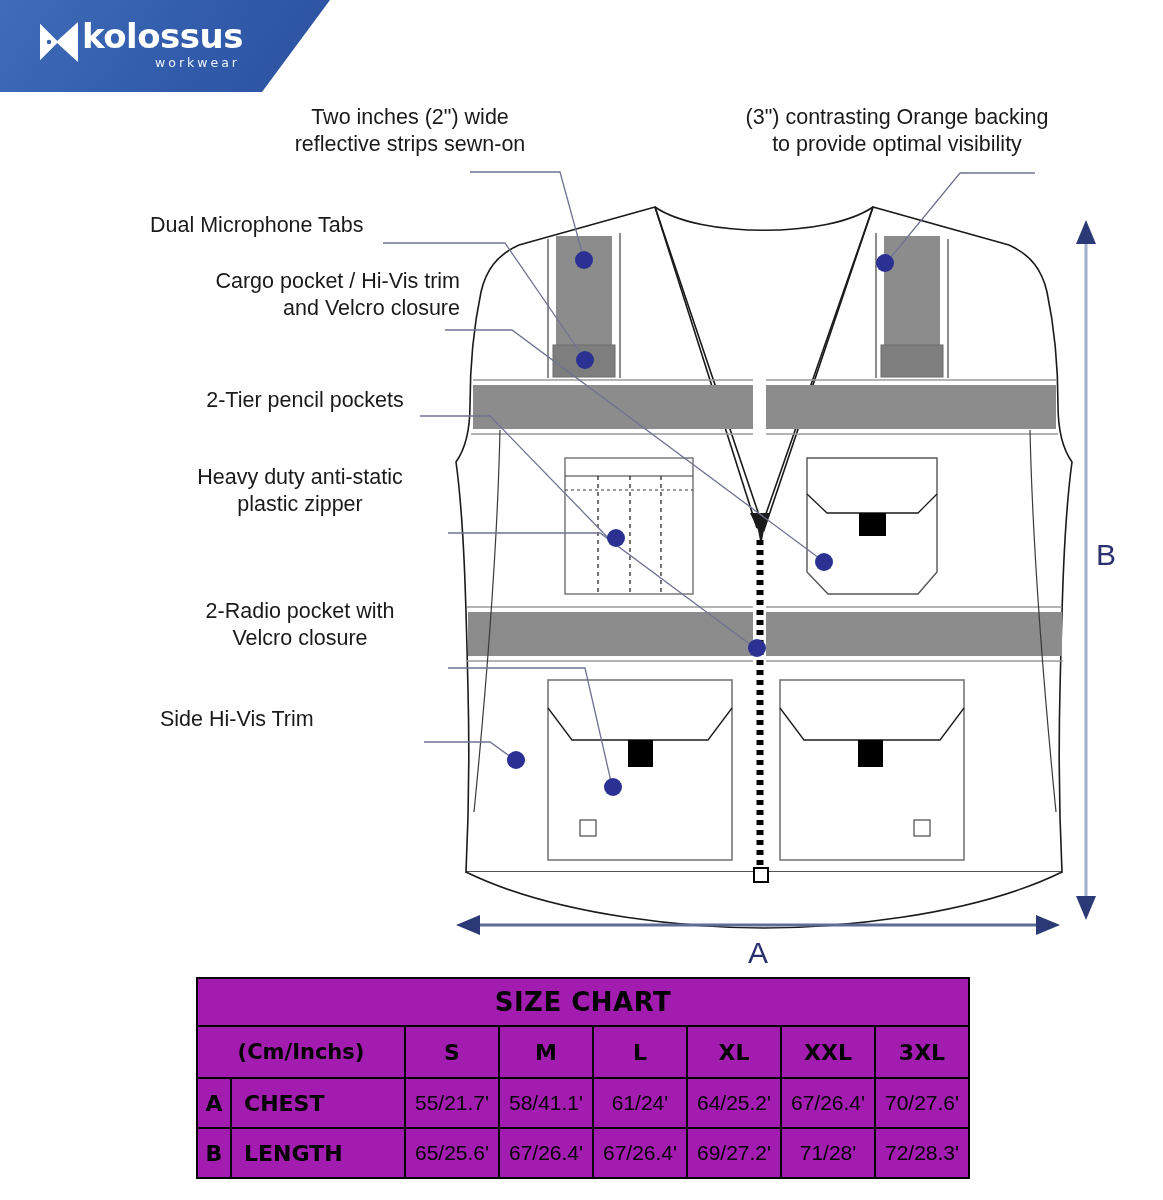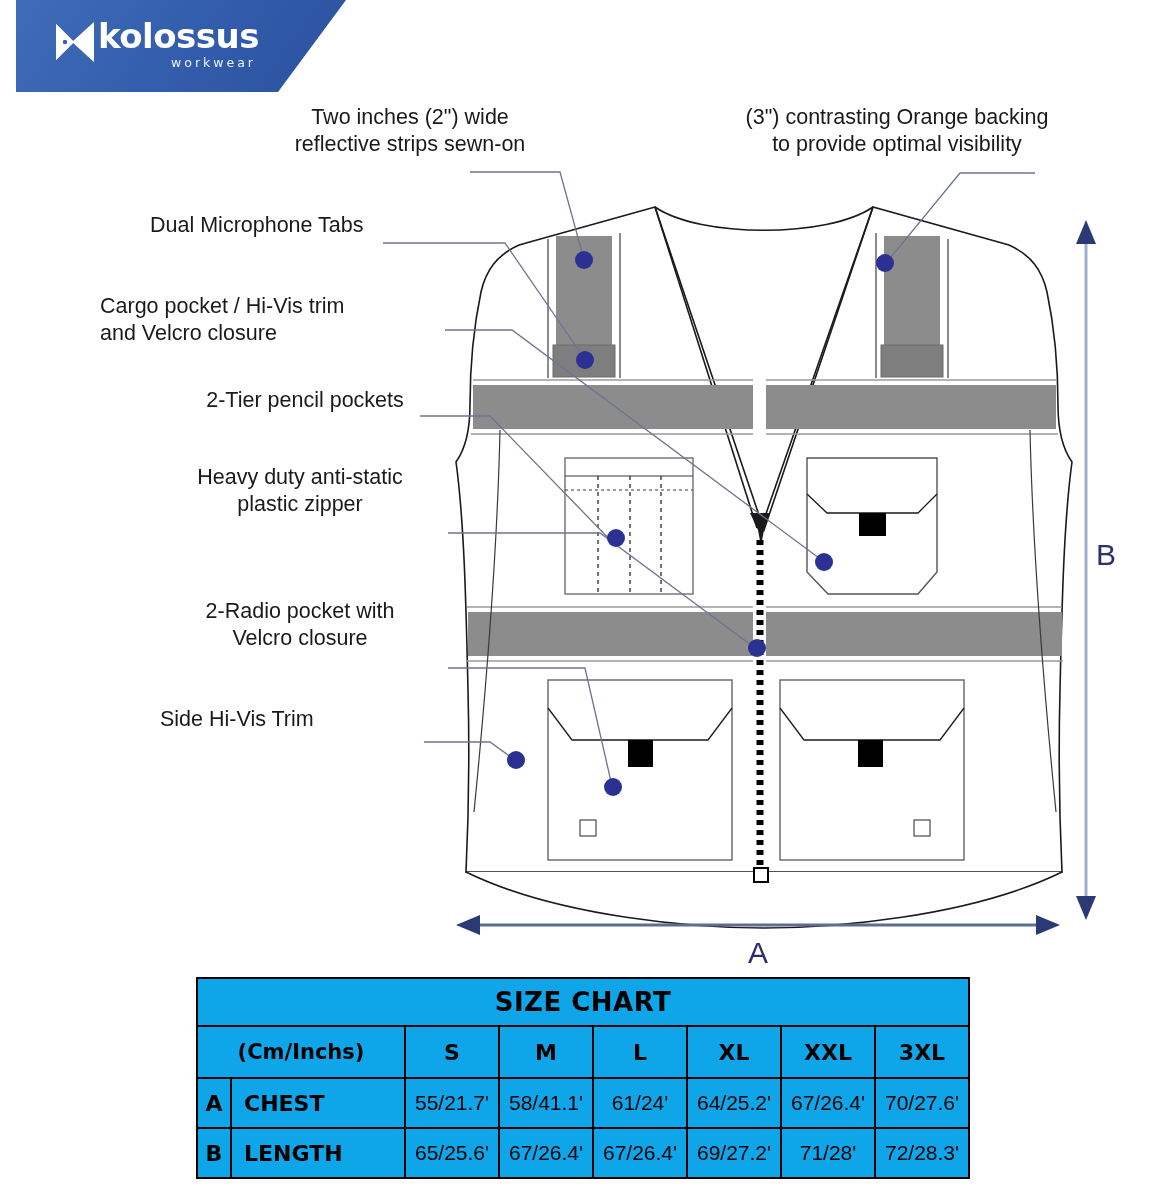--- a/index.html
+++ b/index.html
@@ -11,21 +11,21 @@
     position:relative;
     width:1163px;
     height:1200px;
     background:#ffffff;
     overflow:hidden;
   }
 
   
   #brand-banner{
     position:absolute;
-    left:16px; top:0;
+    left:0; top:0;
     width:330px; height:92px;
     background:linear-gradient(125deg,#3f6cb8 0%,#345fae 45%,#2a51a0 100%);
     clip-path:polygon(0 0, 330px 0, 262px 92px, 0 92px);
   }
   #brand-lockup{
     position:absolute;
     left:38px; top:18px;
     display:flex;
     align-items:flex-start;
   }
@@ -55,21 +55,21 @@
     color:#1a1a1a;
     font-size:21.5px;
     line-height:27px;
     font-family:"Liberation Sans", sans-serif;
     white-space:pre;
   }
 
   #c-reflective{ left:260px; top:104px; width:300px; text-align:center;}
   #c-orange{ left:672px; top:104px; width:450px; text-align:center;}
   #c-mic{ left:150px; top:212px; width:310px; text-align:left;}
-  #c-cargo{ left:100px; top:268px; width:360px; text-align:left;margin-top:25px;}
+  #c-cargo{ left:100px; top:268px; width:360px; text-align:right;}
   #c-pencil{ left:150px; top:387px; width:310px; text-align:center;}
   #c-zipper{ left:140px; top:464px; width:320px; text-align:center;}
   #c-radio{ left:140px; top:598px; width:320px; text-align:center;}
   #c-side{ left:160px; top:706px; width:300px; }
 
   
   .dim-letter{
     position:absolute;
     color:#2b2f6e;
     font-size:30px;
@@ -82,21 +82,21 @@
   #vest-art{ position:absolute; left:0; top:0; }
   #leader-art{ position:absolute; left:0; top:0; }
   #dim-art{ position:absolute; left:0; top:0; }
 
   
   #size-chart{
     position:absolute;
     left:196px; top:977px;
     width:770px;
     border-collapse:collapse;
-    background:#0ea5e9;
+    background:#a21caf;
     table-layout:fixed;
   }
   #size-chart td, #size-chart th{
     border:2.5px solid #000000;
     padding:0;
     text-align:center;
     color:#000000;
   }
   #size-chart .title-cell{
     font-size:26px;

